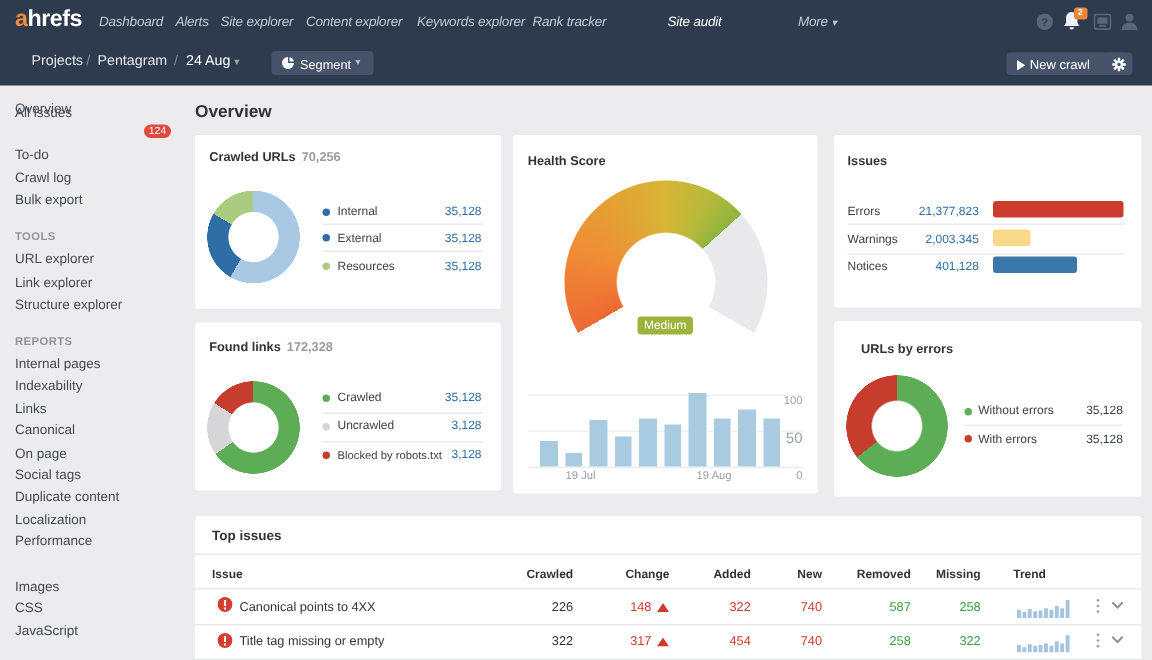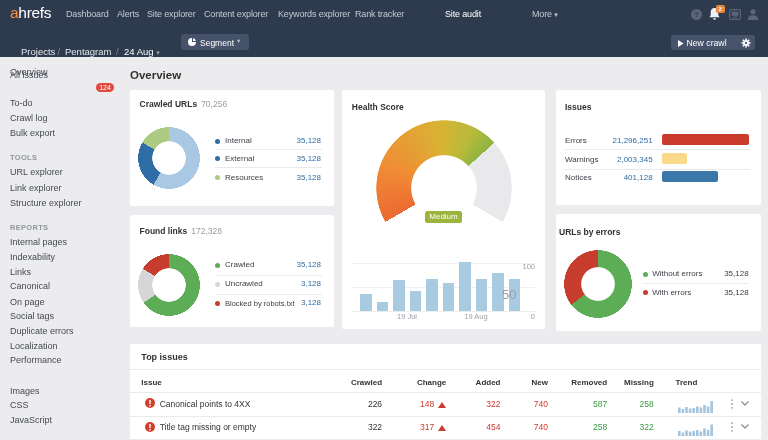--- a/index.html
+++ b/index.html
@@ -1,26 +1,26 @@
 <!DOCTYPE html>
 <html><head><meta charset="utf-8"><style>
 * { margin:0; padding:0; box-sizing:border-box; }
 html,body { width:768px; height:440px; overflow:hidden; font-family:"Liberation Sans",sans-serif; background:#ececee; -webkit-font-smoothing:antialiased; }
 .abs { position:absolute; }
 #topbar { position:absolute; left:0; top:0; width:768px; height:28px; background:#2e3a4d; }
 #bar2 { position:absolute; left:0; top:28px; width:768px; height:29px; background:#2e3a4d; }
-.nav { position:absolute; top:8.5px; font-size:9px; letter-spacing:-0.15px; color:#c3c9d2; }
+.nav { position:absolute; top:8.5px; font-size:9px; letter-spacing:-0.15px; color:#c3c9d2;font-style:italic; }
 .nav.active { color:#fff; }
-#logo { position:absolute; left:10px; top:3.5px; font-size:15.5px; font-weight:normal; color:#fff; letter-spacing:-0.3px; }
+#logo { position:absolute; left:10px; top:3.5px; font-size:15.5px; font-weight:bold; color:#fff; letter-spacing:-0.3px; }
 #logo span { color:#f68b3c; }
-.bc { position:absolute; top:18px; font-size:9.5px; color:#e3e7ec;padding-left:12px; }
+.bc { position:absolute; top:7px; font-size:9.5px; color:#e3e7ec;padding-left:12px; }
 .bcsep { color:#7e8798; }
 .card { position:absolute; background:#fff; border-radius:2px; }
 .ctitle { position:absolute; font-size:8.5px; font-weight:bold; color:#333; }
-.ctitle .cnum { font-weight:normal; color:#979ca3; margin-left:4px; }
+.ctitle .cnum { font-weight:bold; color:#979ca3; margin-left:4px; }
 .leg-dot { position:absolute; width:5px; height:5px; border-radius:50%; }
 .leg-txt { position:absolute; font-size:8px; color:#3c4147; }
 .leg-val { position:absolute; font-size:8px; color:#2e6da4; text-align:right; }
 .leg-sep { position:absolute; height:1px; background:#e8eaec; }
 .sbi { position:absolute; left:10px; font-size:9px; color:#434a52; }
 .sbh { position:absolute; left:10px; font-size:7.5px; font-weight:bold; color:#8f959e; letter-spacing:0.3px; }
 .sbadge { position:absolute; left:96px; width:18px; height:9px; background:#e2493d; border-radius:4.5px; color:#fff; font-size:7px; text-align:center; line-height:9.5px; }
 .thead { position:absolute; font-size:8px; font-weight:bold; color:#333; }
 .tnum { position:absolute; font-size:8.5px; text-align:right; }
 </style></head>
@@ -108,21 +108,21 @@
 <div class="sbi" style="top:166.5px">URL explorer</div>
 <div class="sbi" style="top:182.5px">Link explorer</div>
 <div class="sbi" style="top:197.5px">Structure explorer</div>
 <div class="sbh" style="top:223px">REPORTS</div>
 <div class="sbi" style="top:236.5px">Internal pages</div>
 <div class="sbi" style="top:251.5px">Indexability</div>
 <div class="sbi" style="top:266.5px">Links</div>
 <div class="sbi" style="top:280.5px">Canonical</div>
 <div class="sbi" style="top:296.5px">On page</div>
 <div class="sbi" style="top:310.5px">Social tags</div>
-<div class="sbi" style="top:325.5px">Duplicate errors</div>
+<div class="sbi" style="top:325.5px">Duplicate content</div>
 <div class="sbi" style="top:340.5px">Localization</div>
 <div class="sbi" style="top:354.5px">Performance</div>
 <div class="sbi" style="top:385.5px">Images</div>
 <div class="sbi" style="top:399.5px">CSS</div>
 <div class="sbi" style="top:414.5px">JavaScript</div>
 
 <div class="abs" style="left:130px;top:68.5px;font-size:11.5px;font-weight:bold;color:#333">Overview</div>
 
 <div class="card" style="left:129.5px;top:90px;width:204.5px;height:116px">
   <div class="ctitle" style="left:10px;top:9px">Crawled URLs<span class="cnum">70,256</span></div>
@@ -171,44 +171,44 @@
         <div style="position:absolute;left:51.3px;bottom:0;width:11.5px;height:31.0px;background:#a9cbe2"></div>
         <div style="position:absolute;left:67.8px;bottom:0;width:11.5px;height:20.0px;background:#a9cbe2"></div>
         <div style="position:absolute;left:84.3px;bottom:0;width:11.5px;height:32.0px;background:#a9cbe2"></div>
         <div style="position:absolute;left:100.8px;bottom:0;width:11.5px;height:27.7px;background:#a9cbe2"></div>
         <div style="position:absolute;left:117.3px;bottom:0;width:11.5px;height:48.9px;background:#a9cbe2"></div>
         <div style="position:absolute;left:133.8px;bottom:0;width:11.5px;height:31.7px;background:#a9cbe2"></div>
         <div style="position:absolute;left:150.3px;bottom:0;width:11.5px;height:38.3px;background:#a9cbe2"></div>
         <div style="position:absolute;left:166.8px;bottom:0;width:11.5px;height:32.2px;background:#a9cbe2"></div>
       </div>
     <div class="abs" style="left:176px;top:172px;width:17px;text-align:right;font-size:7.5px;color:#9aa0a6">100</div>
-    <div class="abs" style="left:160px;top:197px;width:17px;font-size:13px;color:#9aa0a6">50</div>
+    <div class="abs" style="left:176px;top:197px;width:17px;text-align:right;font-size:10px;color:#9aa0a6">50</div>
     <div class="abs" style="left:176px;top:221.5px;width:17px;text-align:right;font-size:7.5px;color:#9aa0a6">0</div>
-    <div class="abs" style="left:35px;top:222px;width:40px;text-align:right;font-size:7.5px;color:#9aa0a6">19 Jul</div>
+    <div class="abs" style="left:35px;top:222px;width:40px;text-align:left;font-size:7.5px;color:#9aa0a6">19 Jul</div>
     <div class="abs" style="left:113px;top:222px;width:42px;text-align:center;font-size:7.5px;color:#9aa0a6">19 Aug</div>
   </div>
 </div>
 
 <div class="card" style="left:556px;top:90px;width:205px;height:115px">
   <div class="ctitle" style="left:9px;top:11.5px">Issues</div>
   <div class="leg-txt" style="left:9px;top:45.6px">Errors</div>
-  <div class="leg-val" style="left:46.6px;top:45.6px;width:50px">21,296,251</div>
+  <div class="leg-val" style="left:46.6px;top:45.6px;width:50px">21,377,823</div>
   <div class="abs" style="left:106px;top:44.1px;width:86.7px;height:11px;background:#cb3c2d;border-radius:2px"></div>
   <div class="leg-sep" style="left:9px;top:59.3px;width:184.5px"></div>
   <div class="leg-txt" style="left:9px;top:64.8px">Warnings</div>
   <div class="leg-val" style="left:46.6px;top:64.8px;width:50px">2,003,345</div>
   <div class="abs" style="left:106px;top:63.3px;width:24.8px;height:11px;background:#fad98a;border-radius:2px"></div>
   <div class="leg-sep" style="left:9px;top:78.7px;width:184.5px"></div>
   <div class="leg-txt" style="left:9px;top:82.7px">Notices</div>
   <div class="leg-val" style="left:46.6px;top:82.7px;width:50px">401,128</div>
   <div class="abs" style="left:106px;top:81.2px;width:56.3px;height:11px;background:#3c77aa;border-radius:2px"></div>
 </div>
 
 <div class="card" style="left:556px;top:213.5px;width:205px;height:117px">
-  <div class="ctitle" style="left:3px;top:13px">URLs by errors</div>
+  <div class="ctitle" style="left:18px;top:13px">URLs by errors</div>
   <div style="position:absolute;left:8.0px;top:36.0px;width:68px;height:68px;background:conic-gradient(from 0deg, #5dad57 0deg 232deg, #c63c2d 232deg 360deg);-webkit-mask:radial-gradient(closest-side, rgba(0,0,0,0) 0 48%, #000 51% 99%, rgba(0,0,0,0) 100%);mask:radial-gradient(closest-side, rgba(0,0,0,0) 0 48%, #000 51% 99%, rgba(0,0,0,0) 100%)"></div>
   <div class="leg-dot" style="left:87.2px;top:58.2px;background:#5dad57"></div>
   <div class="leg-txt" style="left:96.2px;top:55.7px">Without errors</div>
   <div class="leg-val" style="left:142.6px;top:55.7px;width:50px;color:#3c4147">35,128</div>
   <div class="leg-sep" style="left:87.2px;top:69.8px;width:105px"></div>
   <div class="leg-dot" style="left:87.2px;top:76.7px;background:#c63c2d"></div>
   <div class="leg-txt" style="left:96.2px;top:74.2px">With errors</div>
   <div class="leg-val" style="left:142.6px;top:74.2px;width:50px;color:#3c4147">35,128</div>
 </div>
 

